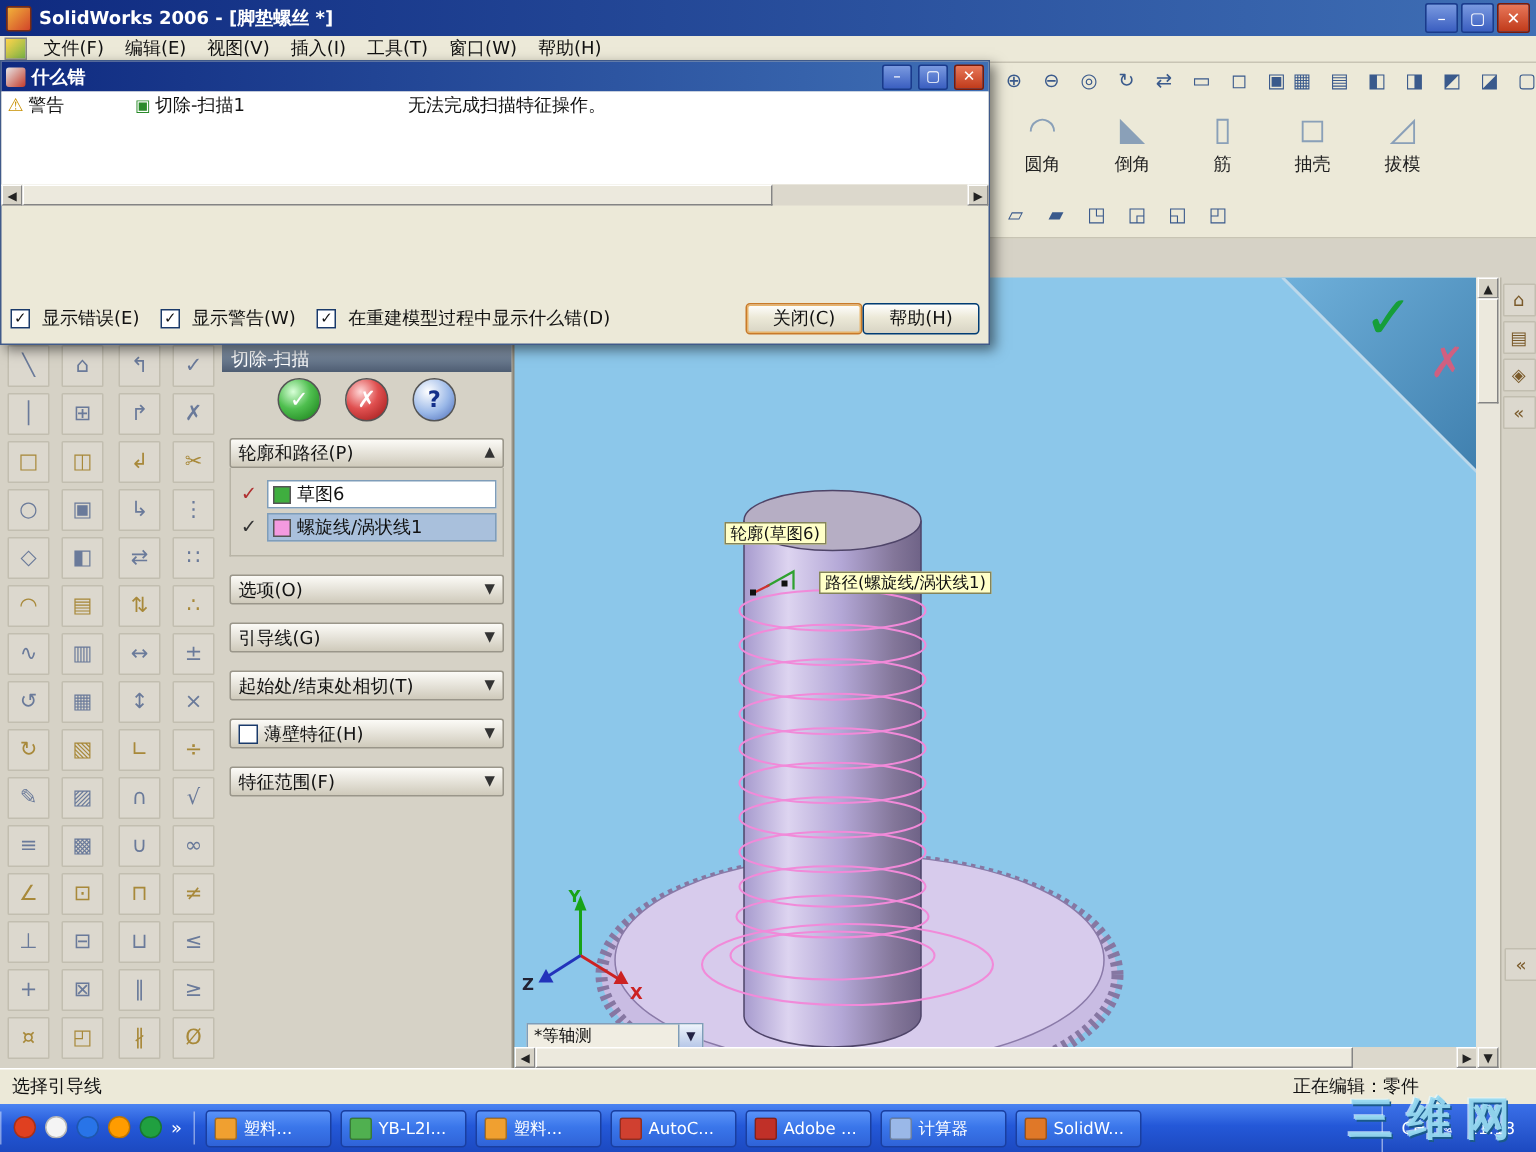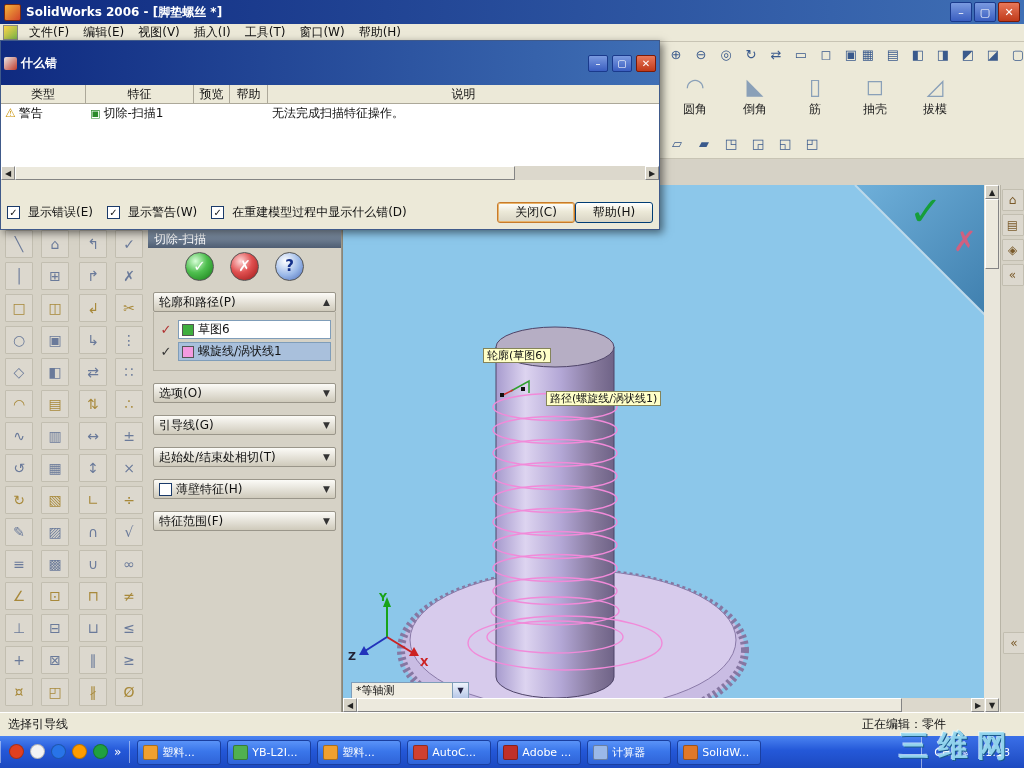--- a/index.html
+++ b/index.html
@@ -74,21 +74,21 @@
     gap:4px;padding:0 3px;font-size:12px;overflow:hidden;white-space:nowrap;}
   .pm-input.selected{background:var(--selection,#a9c0dc);}
   .swatch{width:10px;height:10px;border:1px solid #555;flex:none;}
   .swatch.green{background:#3fae3f;} .swatch.pink{background:#f49ae0;}
   .pm-cb{width:11px;height:11px;background:#fff;border:1px solid #1a3a6a;flex:none;}
   
   .viewport{position:absolute;left:342px;top:185px;width:642px;height:527px;
     background:var(--viewport,#8cc7ea);overflow:hidden;border-left:1px solid #8a8678;box-sizing:border-box;}
   .vp-label{position:absolute;background:#ffffc8;border:1px solid #84845a;font-size:11px;
     height:13px;line-height:13px;padding:0 3px;white-space:nowrap;z-index:5;}
-  #lbl-profile{left:140px;top:163px;} #lbl-path{left:203px;top:206px;}
+  #lbl-profile{left:140px;top:163px;} #lbl-path{left:203px;top:196px;}
   .view-combo{position:absolute;left:8px;top:497px;width:118px;height:17px;background:#f0ede2;
     border:1px solid #7f9db9;display:flex;align-items:center;font-size:11px;padding-left:4px;
     box-sizing:border-box;z-index:5;}
   .combo-btn{margin-left:auto;width:15px;height:15px;background:linear-gradient(#eef4fc,#b8c8e8);
     border-left:1px solid #7f9db9;display:flex;align-items:center;justify-content:center;font-size:8px;color:#224;}
   .vp-hscroll{position:absolute;left:0;bottom:0;width:642px;height:14px;background:#dcd8cc;display:flex;z-index:6;}
   .scroll-btn{width:14px;height:14px;background:#d6d2c6;border:1px solid #fff;
     border-right-color:#848484;border-bottom-color:#848484;font-size:8px;display:flex;
     align-items:center;justify-content:center;color:#222;box-sizing:border-box;flex:none;}
   .scroll-thumb-h{width:545px;height:14px;background:#ece9dd;border:1px solid #fff;
@@ -139,21 +139,21 @@
     background:linear-gradient(#3a6fe8,#1c49c0);border-left:1px solid rgba(255,255,255,.5);
     color:#fff;font-size:11px;}
   .tray-pen{font-size:12px;}
   .watermark{position:absolute;right:8px;bottom:1px;z-index:60;pointer-events:none;
     color:rgba(150,216,240,.95);font-size:30px;font-weight:bold;letter-spacing:9px;
     text-shadow:1px 1px 0 #1a5a8a, -1px -1px 0 rgba(230,250,255,.7);}
   
   .dialog{position:absolute;left:0;top:40px;width:660px;height:190px;z-index:50;background:#ece9d8;
     border:1px solid #405a8a;box-shadow:3px 3px 8px rgba(0,0,0,.5);box-sizing:border-box;}
   .dlg-title{height:20px;background:linear-gradient(to right,var(--titlebar_a,#0f2a80),var(--titlebar_b,#3f6fb5));
-    color:#fff;display:flex;align-items:center;gap:4px;padding:12px 3px;}
+    color:#fff;display:flex;align-items:center;gap:4px;padding:0 3px;}
   .dlg-icon{width:13px;height:13px;border-radius:2px;background:linear-gradient(135deg,#e8e8e8,#c23a2a);}
   .dlg-title-text{font-weight:bold;font-size:12px;flex:1;}
   .dlg-title .win-btn{width:18px;height:15px;font-size:10px;}
   .dlg-head{display:flex;height:18px;border-bottom:1px solid #aca899;background:#ece9d8;}
   .th{display:flex;align-items:center;justify-content:center;border-right:1px solid #aca899;box-sizing:border-box;}
   .c-type{width:85px;} .c-feat{width:108px;} .c-prev{width:36px;} .c-help{width:38px;} .c-desc{flex:1;border-right:none;}
   .dlg-list{height:62px;background:#fff;overflow:hidden;}
   .dlg-row{display:flex;height:18px;align-items:center;}
   .cell{display:flex;align-items:center;gap:3px;padding-left:4px;box-sizing:border-box;overflow:hidden;white-space:nowrap;}
   .warn-glyph{color:#c89000;font-size:12px;}
@@ -550,27 +550,20 @@
   <div class="watermark">三维网</div>
 
   <div class="dialog">
     <div class="dlg-title">
       <span class="dlg-icon"></span>
       <span class="dlg-title-text">什么错</span>
       <span class="win-btn">–</span>
       <span class="win-btn">▢</span>
       <span class="win-btn close">✕</span>
     </div>
-    <div class="dlg-head">
-      <span class="th c-type">类型</span>
-      <span class="th c-feat">特征</span>
-      <span class="th c-prev">预览</span>
-      <span class="th c-help">帮助</span>
-      <span class="th c-desc">说明</span>
-    </div>
     <div class="dlg-list">
       <div class="dlg-row">
         <span class="cell c-type">
           <span class="warn-glyph">⚠</span>
           <span>警告</span>
         </span>
         <span class="cell c-feat">
           <span class="feat-glyph">▣</span>
           <span>切除-扫描1</span>
         </span>

